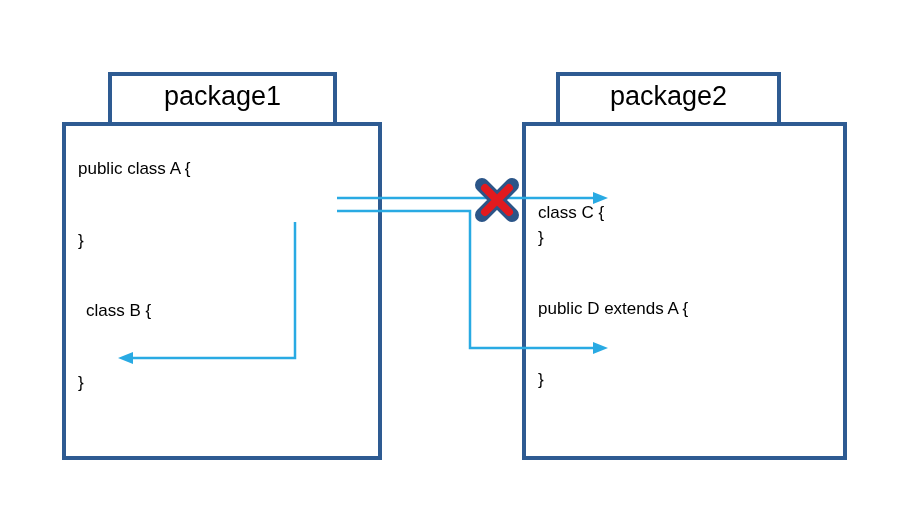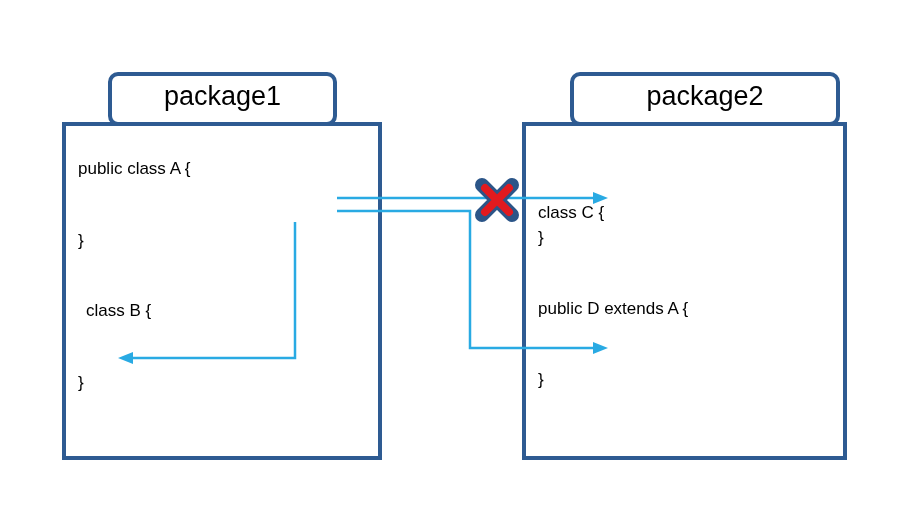--- a/index.html
+++ b/index.html
@@ -13,28 +13,28 @@
     position: relative;
     width: 924px; height: 520px;
     background: #ffffff;
   }
   
   .tab {
     position: absolute;
     box-sizing: border-box;
     background: #ffffff;
     border: 4px solid var(--border);
-    border-radius: 10px;
+    border-radius: 0;
     z-index: 1;
     display: flex;
     align-items: center;
     justify-content: center;
   }
   .tab1 { left: 108px; top: 72px; width: 229px; height: 54px; }
-  .tab2 { left: 570px; top: 72px; width: 270px; height: 54px; }
+  .tab2 { left: 556px; top: 72px; width: 225px; height: 54px; }
   .tab-label {
     font-size: 27px;
     color: #000000;
     padding-bottom: 6px; 
   }
   
   .box {
     position: absolute;
     box-sizing: border-box;
     background: #ffffff;

